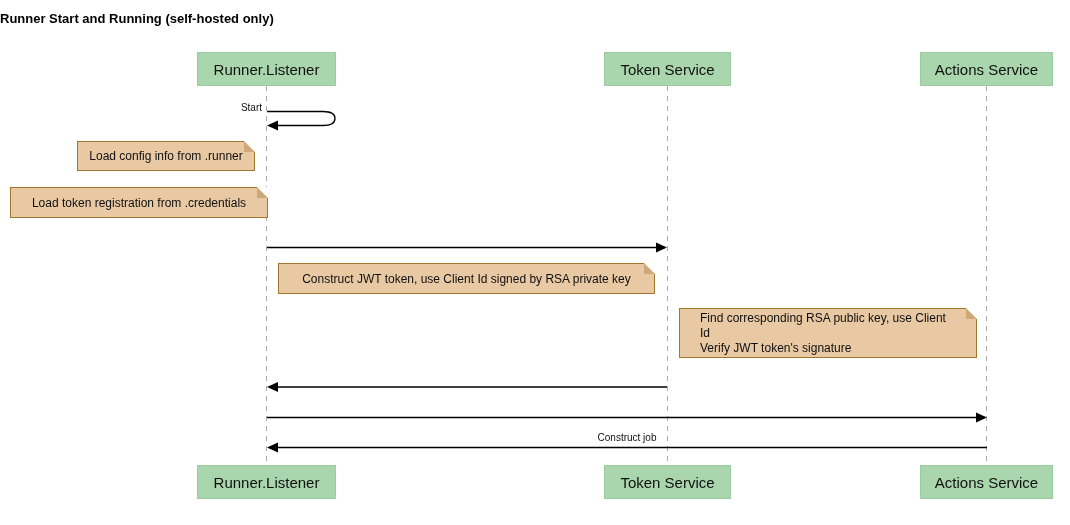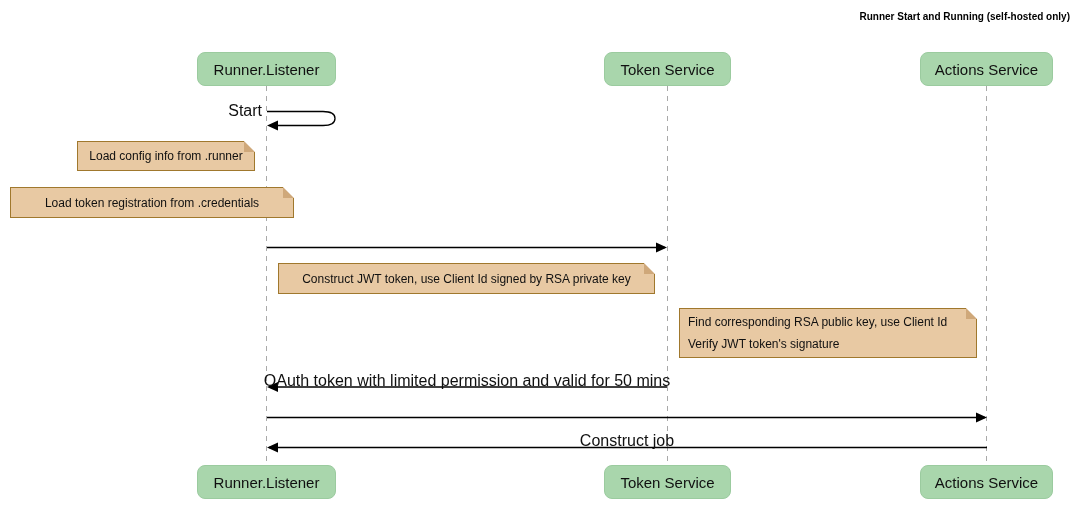--- a/index.html
+++ b/index.html
@@ -7,36 +7,36 @@
     --participant-border:#9bcb9f;
     --note-fill:#e8c9a3;
     --note-border:#a0782d;
     --note-fold:#cfa87a;
     --lifeline:#a9a9a9;
     --arrow:#000000;
   }
   *{margin:0;padding:0;box-sizing:border-box}
   body{font-family:"Liberation Sans",sans-serif;background:#ffffff}
   .canvas{position:relative;width:1070px;height:525px;background:#ffffff;overflow:hidden}
-  .title{position:absolute;left:0;top:11px;width:100%;text-align:right;
-         font-size:10px;font-weight:bold;color:#000}
+  .title{position:absolute;left:0;top:11px;width:100%;text-align:left;
+         font-size:13px;font-weight:bold;color:#000}
   .participant{position:absolute;height:34px;background:var(--participant-fill);
-         border:1px solid var(--participant-border);border-radius:8px;
+         border:1px solid var(--participant-border);border-radius:0;
          display:flex;align-items:center;justify-content:center;
          font-size:15px;color:#101010;white-space:nowrap}
   .arrows{position:absolute;left:0;top:0}
   .note{position:absolute;background:var(--note-fill);border:1px solid var(--note-border);
         display:flex;align-items:center;justify-content:center;
-        font-size:12px;color:#101010;padding:2px 8px;white-space:nowrap}
+        font-size:12px;color:#101010;padding:2px 20px;white-space:nowrap}
   .note::before{content:"";position:absolute;top:-1px;right:-1px;width:0;height:0;
         border-style:solid;border-width:0 11px 11px 0;
         border-color:#ffffff #ffffff var(--note-fold) var(--note-fold)}
   .note.multiline{justify-content:flex-start;text-align:left;
-        white-space:pre-line;line-height:22px}
-  .msg-label{position:absolute;font-size:16px;color:#101010;white-space:nowrap}
+        white-space:pre-line;line-height:15px}
+  .msg-label{position:absolute;font-size:10px;color:#101010;white-space:nowrap}
   .centered{transform:translateX(-50%)}
   .right-aligned{text-align:right}
 </style>
 </head>
 <body>
 
 <div class="canvas">
 
   <div class="title">Runner Start and Running (self-hosted only)</div>
 
@@ -64,22 +64,21 @@
 
   <div class="participant" style="left:197px;top:52px;width:139px">Runner.Listener</div>
   <div class="participant" style="left:604px;top:52px;width:127px">Token Service</div>
   <div class="participant" style="left:920px;top:52px;width:133px">Actions Service</div>
 
   <div class="participant" style="left:197px;top:465px;width:139px">Runner.Listener</div>
   <div class="participant" style="left:604px;top:465px;width:127px">Token Service</div>
   <div class="participant" style="left:920px;top:465px;width:133px">Actions Service</div>
 
   <div class="msg-label right-aligned" style="right:808px;top:102px">Start</div>
-  <div class="msg-label centered" style="left:467px;top:372px">OAuth token with limited permission and valid for 50 mins</div>
   <div class="msg-label centered" style="left:627px;top:432px">Construct job</div>
 
   <div class="note" style="left:77px;top:141px;width:178px;height:30px">Load config info from .runner</div>
-  <div class="note" style="left:10px;top:187px;width:284px;height:31px">Load token registration from .credentials</div>
+  <div class="note" style="left:10px;top:187px;width:258px;height:31px">Load token registration from .credentials</div>
   <div class="note" style="left:278px;top:263px;width:377px;height:31px">Construct JWT token, use Client Id signed by RSA private key</div>
   <div class="note multiline" style="left:679px;top:308px;width:298px;height:50px">Find corresponding RSA public key, use Client Id
 Verify JWT token's signature</div>
 
 </div>
 
 </body></html>

